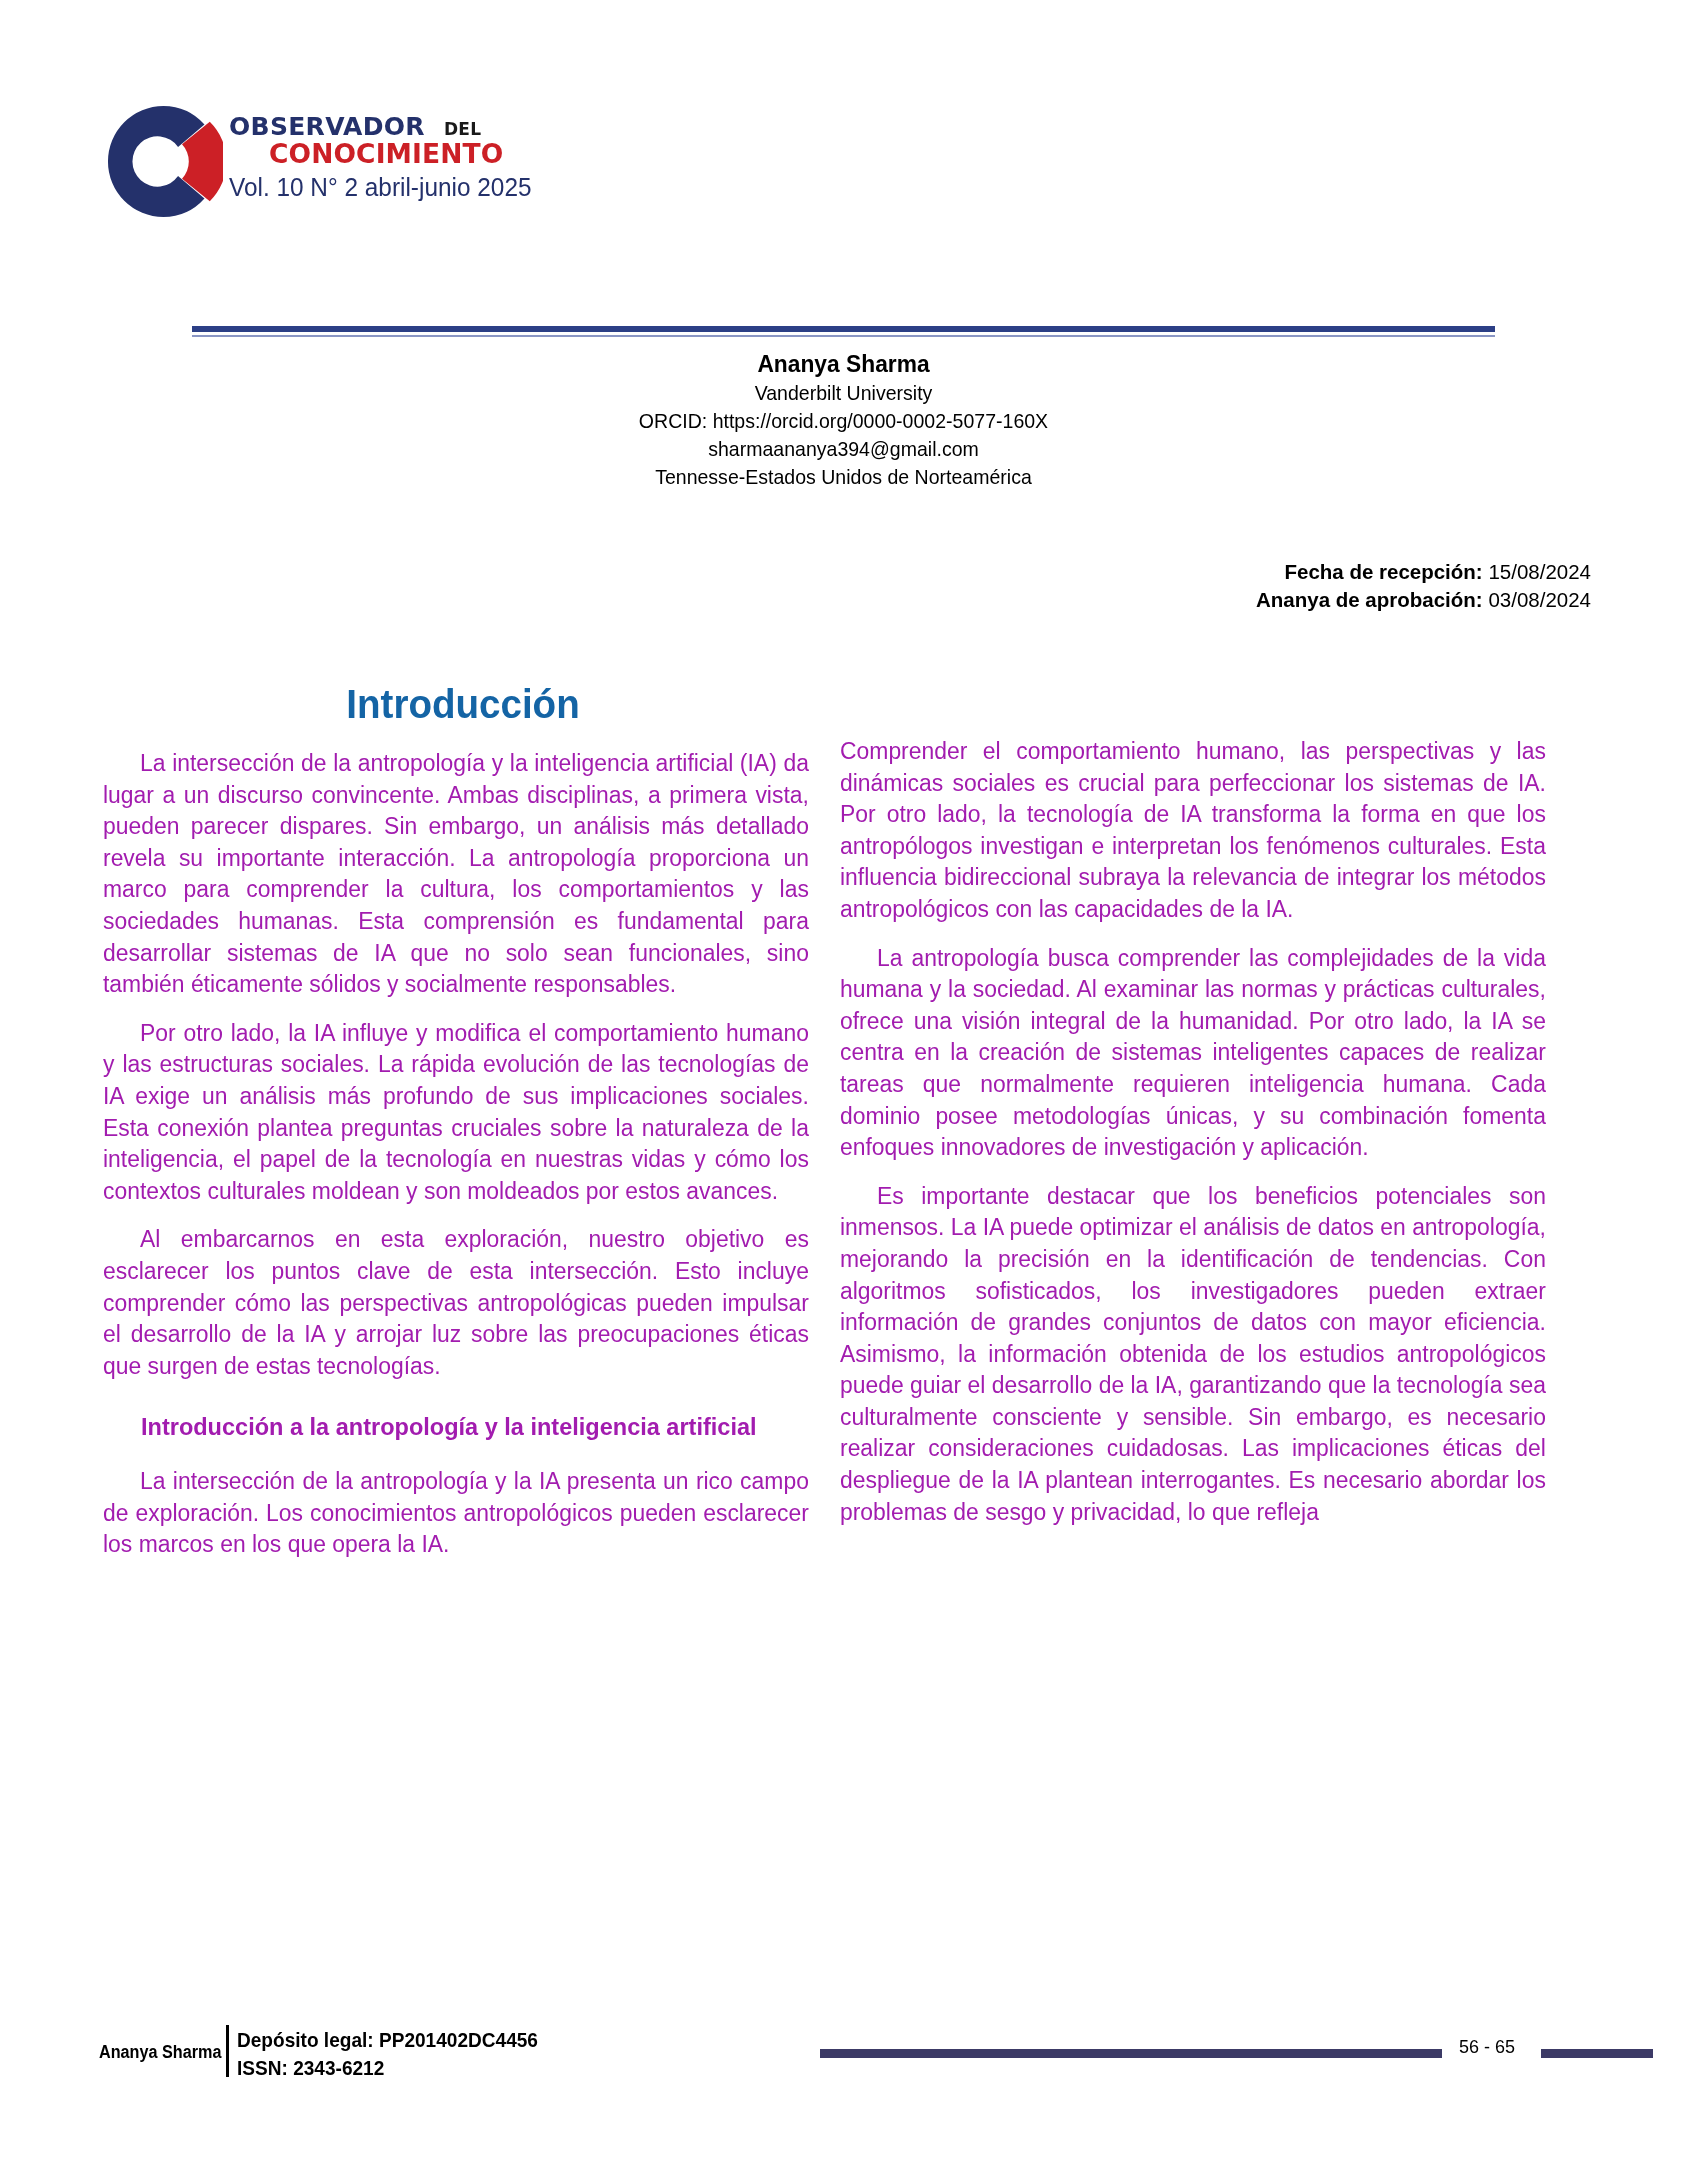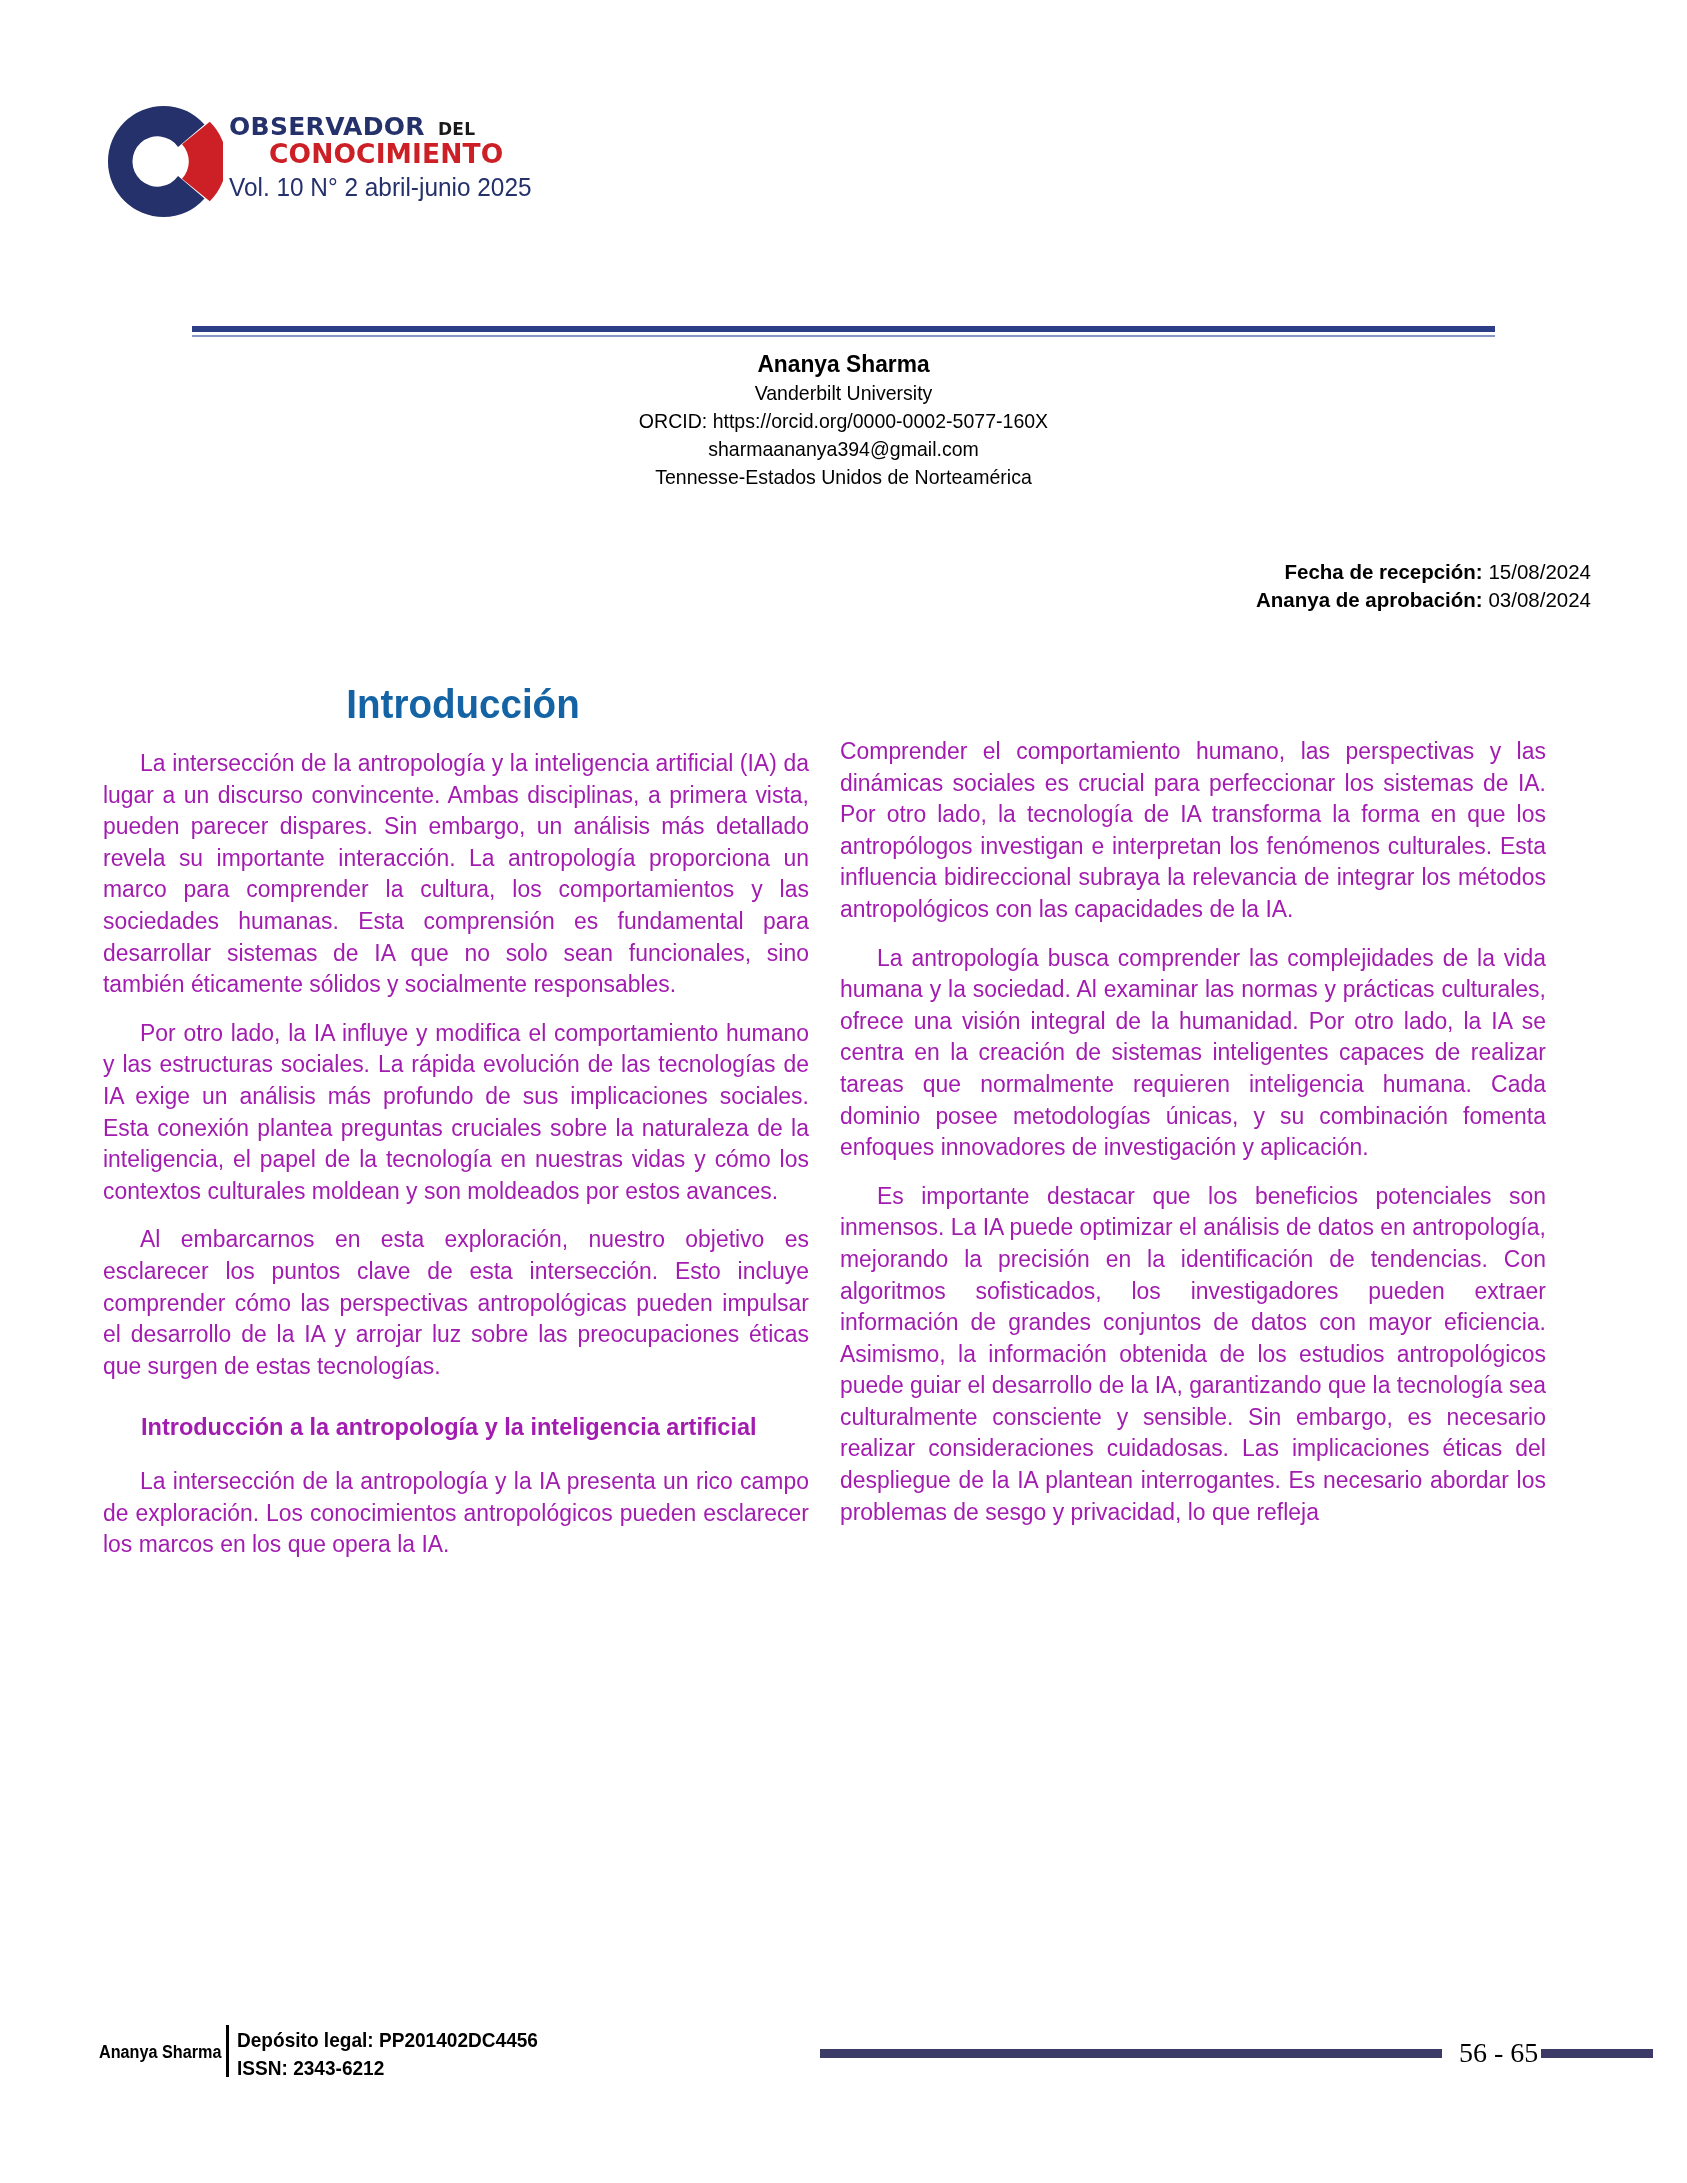--- a/index.html
+++ b/index.html
@@ -51,21 +51,21 @@
     font-size: 25px;
     letter-spacing: 0.3px;
     color: #24316b;
     line-height: 1;
     white-space: nowrap;
   }
   .wm-line1 .del {
     font-size: 17px;
     color: #1a1a1a;
     letter-spacing: 0.3px;
-    margin-left: 13px;
+    margin-left: 19px;
   }
   .wm-line2 {
     font-family: "DejaVu Sans", sans-serif;
     font-weight: bold;
     font-size: 26.5px;
     letter-spacing: 0.1px;
     color: #cc2026;
     line-height: 1.05;
     margin-top: 1.3px;
     white-space: nowrap;
@@ -257,22 +257,22 @@
     left: 721px;
     top: 28px;
     width: 622px;
     height: 9.3px;
     background: #3c3a66;
   }
   .footer-pages {
     position: absolute;
     left: 1360px;
     top: 16px;
-    font-family: Liberation Serif, serif;
-    font-size: 28px;
+    font-family: Liberation Sans, sans-serif;
+    font-size: 18px;
     white-space: nowrap;
   }
   .footer-bar-right {
     position: absolute;
     left: 1442px;
     top: 28px;
     width: 112px;
     height: 9.3px;
     background: #3c3a66;
   }

